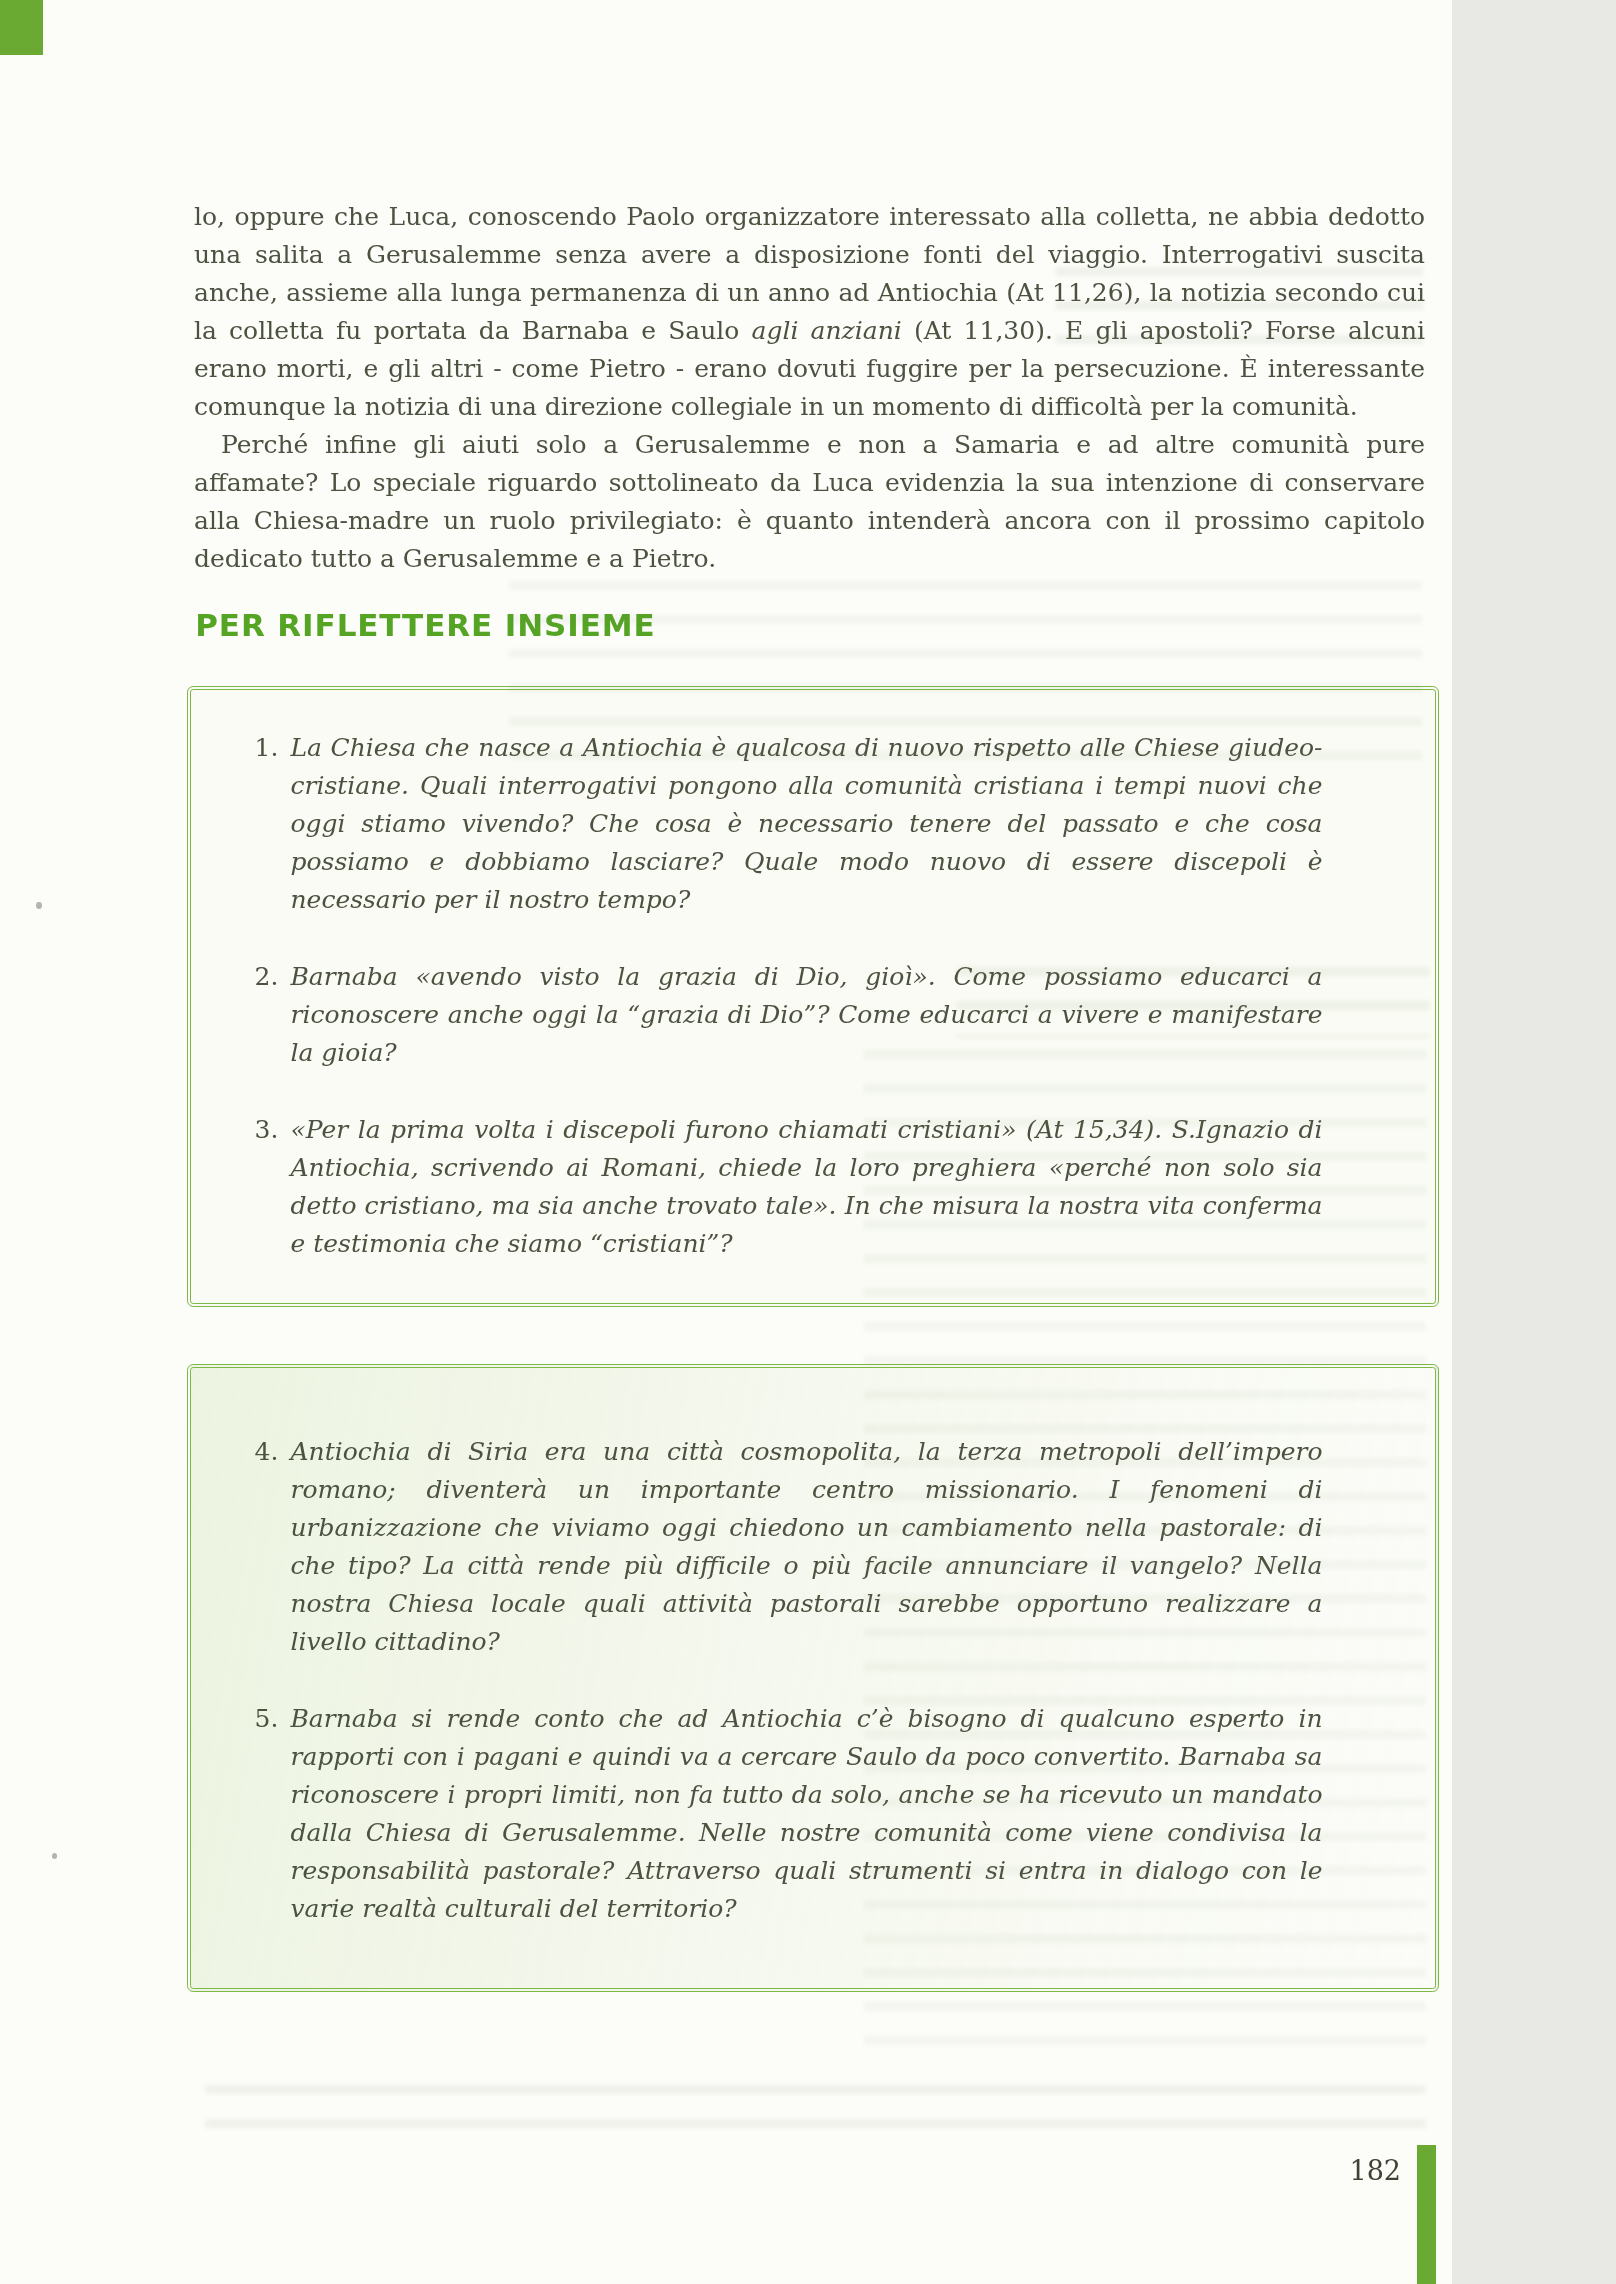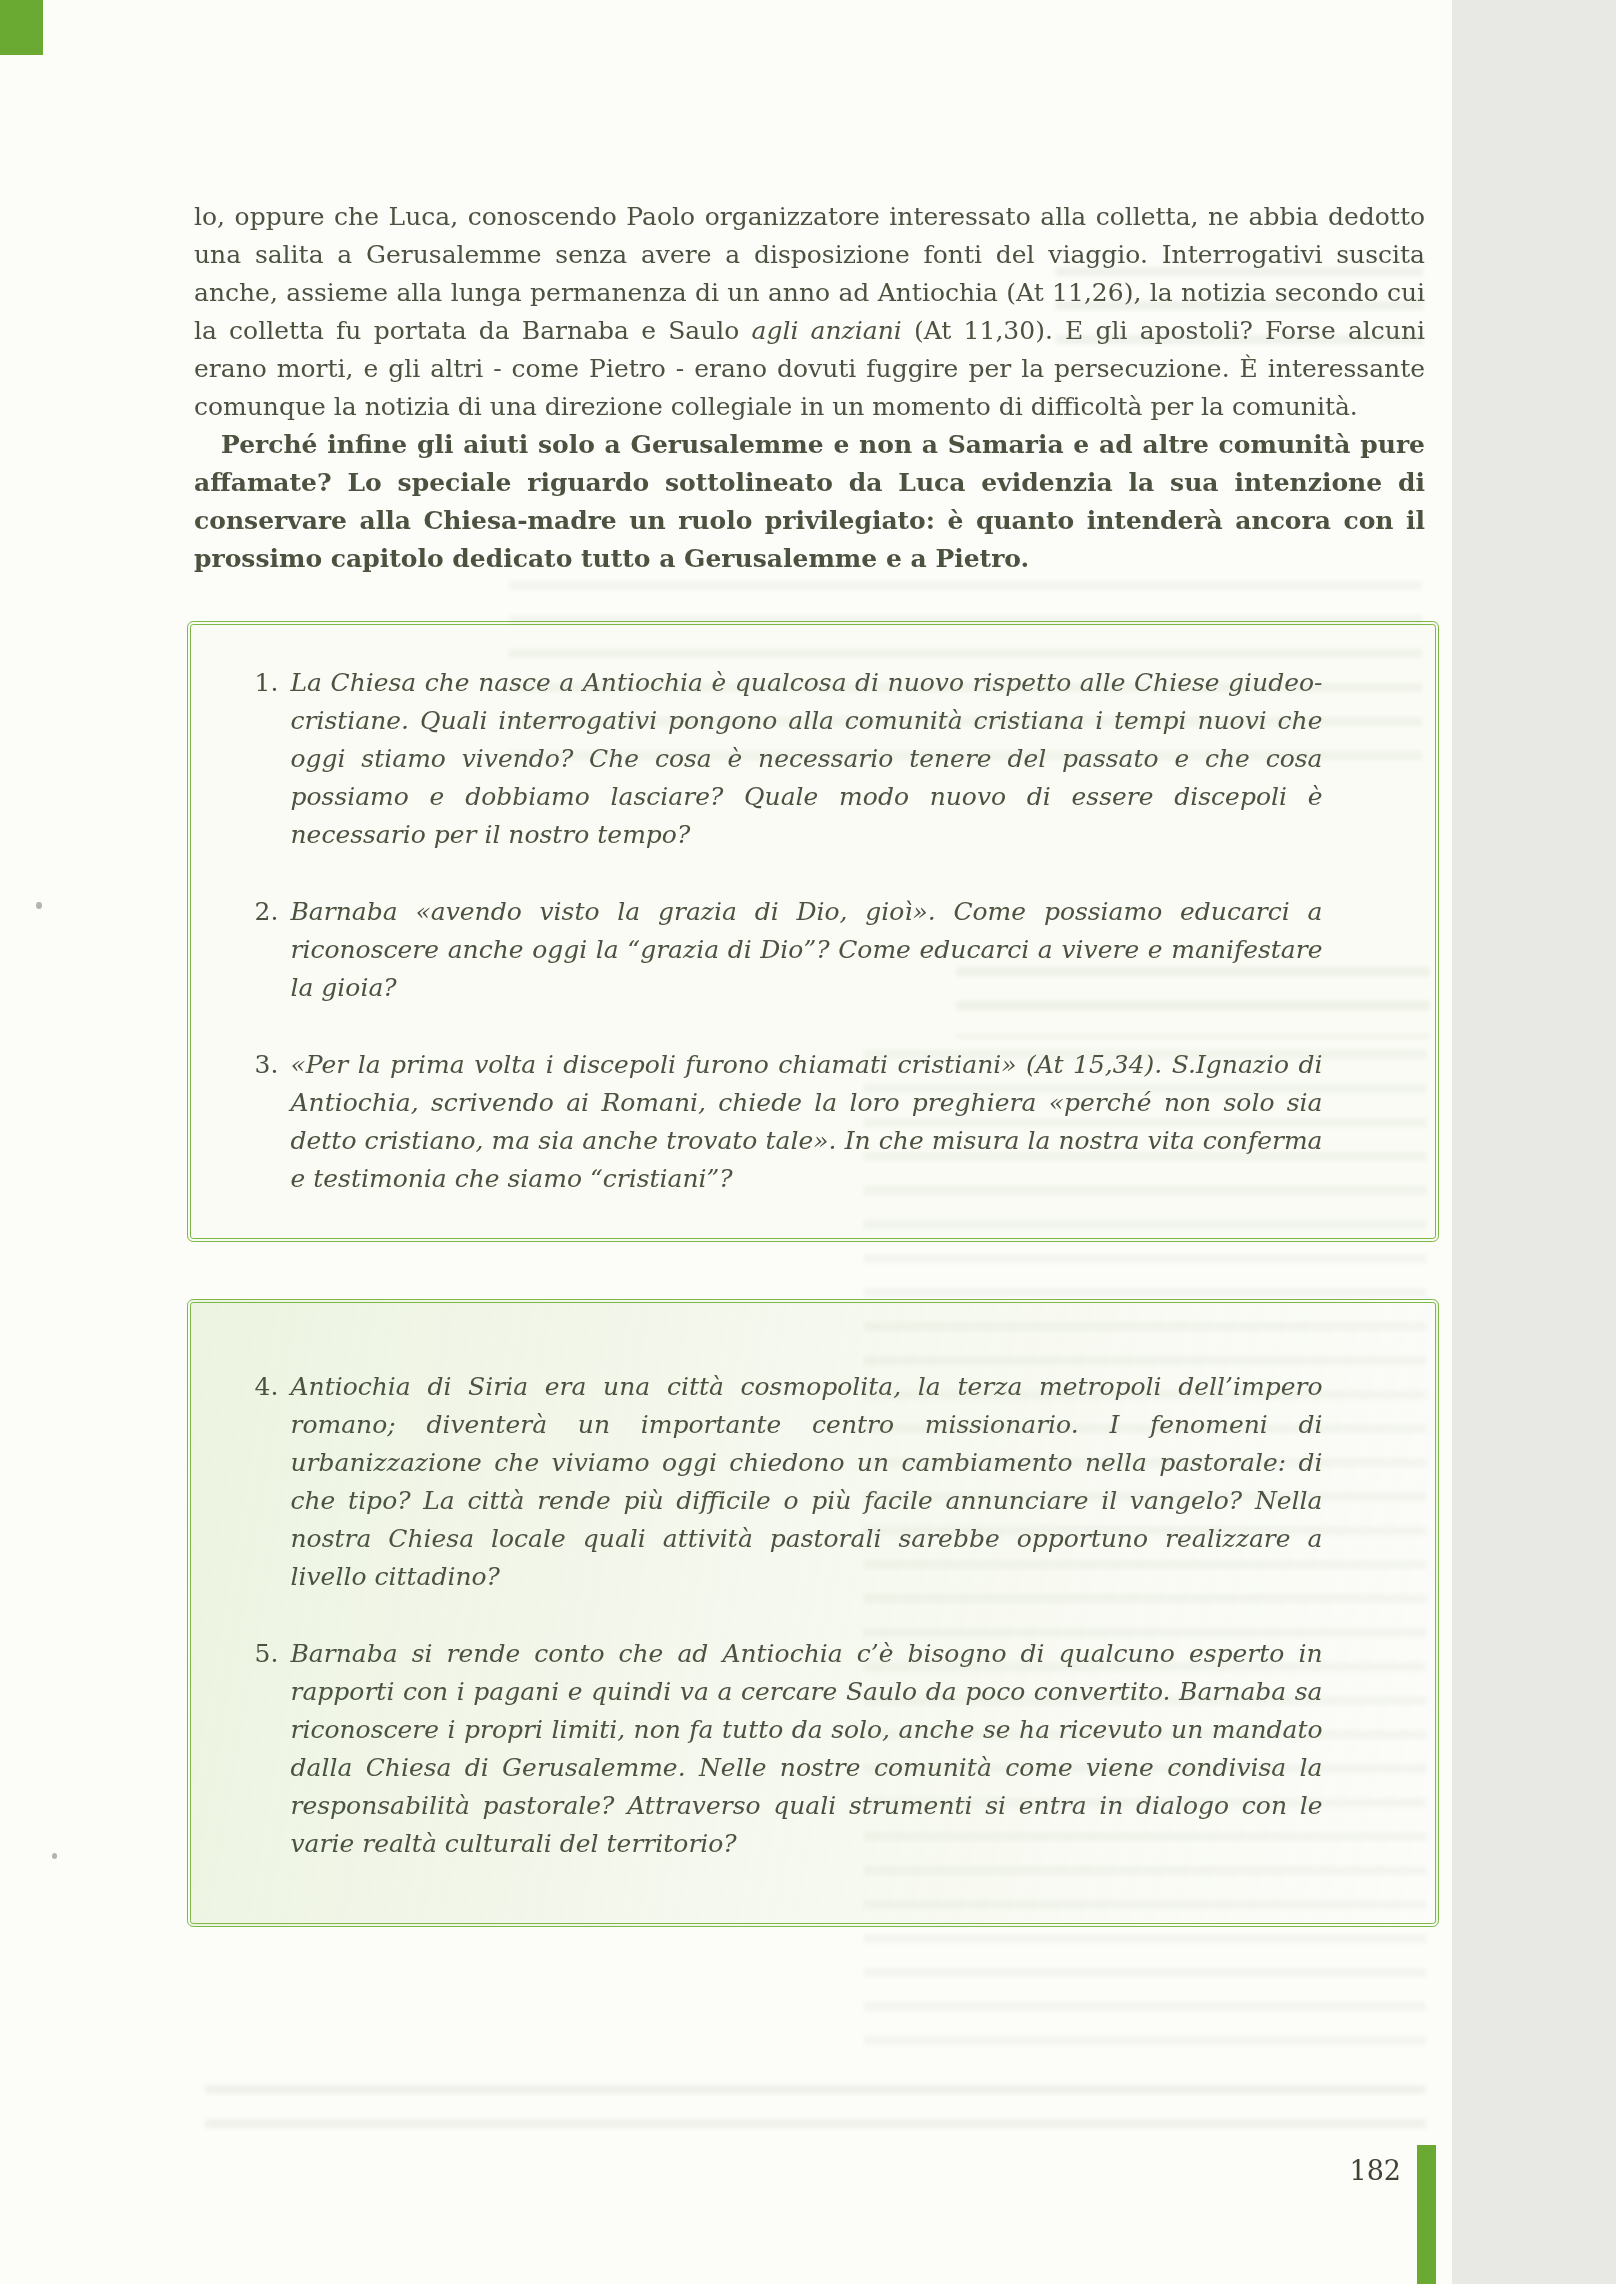--- a/index.html
+++ b/index.html
@@ -51,21 +51,21 @@
   .content{
     position:absolute;left:194px;top:198px;width:1231px;z-index:2;
     color:var(--ink);
   }
   p.par{
     margin:0;
     font-size:25px;line-height:38px;
     text-align:justify;
     color:var(--ink);
   }
-  p.indent{text-indent:27px;font-weight:bold;}
+  p.indent{text-indent:27px;}
   h2.reflect{
     margin:29px 0 0 1.2px;
     font-family:"DejaVu Sans", sans-serif;
     font-weight:bold;
     font-size:31px;line-height:36px;
     letter-spacing:0.9px;
     color:var(--accent);
   }
   .qbox{
     border:4.3px double var(--box-border);
@@ -127,20 +127,21 @@
   <div class="bleed bleed-e"></div>
   <div class="speck speck-a"></div>
   <div class="speck speck-b"></div>
 
   <main class="content">
 
     <p class="par"><span>lo, oppure che Luca, conoscendo Paolo organizzatore interessato alla colletta, ne abbia dedotto una salita a Gerusalemme senza avere a disposizione fonti del viaggio. Interrogativi suscita anche, assieme alla lunga permanenza di un anno ad Antiochia (At 11,26), la notizia secondo cui la colletta fu portata da Barnaba e Saulo </span><em>agli anziani</em><span> (At 11,30). E gli apostoli? Forse alcuni erano morti, e gli altri - come Pietro - erano dovuti fuggire per la persecuzione. È interessante comunque la notizia di una direzione collegiale in un momento di difficoltà per la comunità.</span></p>
 
     <p class="par indent">Perché infine gli aiuti solo a Gerusalemme e non a Samaria e ad altre comunità pure affamate? Lo speciale riguardo sottolineato da Luca evidenzia la sua intenzione di conservare alla Chiesa-madre un ruolo privilegiato: è quanto intenderà ancora con il prossimo capitolo dedicato tutto a Gerusalemme e a Pietro.</p>
 
+    <h2 class="reflect">PER RIFLETTERE INSIEME</h2>
 
     <section class="qbox qbox1">
       <div class="qrow">
         <span class="qnum">1.</span>
         <span class="qtext">La Chiesa che nasce a Antiochia è qualcosa di nuovo rispetto alle Chiese giudeo-cristiane. Quali interrogativi pongono alla comunità cristiana i tempi nuovi che oggi stiamo vivendo? Che cosa è necessario tenere del passato e che cosa possiamo e dobbiamo lasciare? Quale modo nuovo di essere discepoli è necessario per il nostro tempo?</span>
       </div>
       <div class="qrow">
         <span class="qnum">2.</span>
         <span class="qtext">Barnaba «avendo visto la grazia di Dio, gioì». Come possiamo educarci a riconoscere anche oggi la “grazia di Dio”? Come educarci a vivere e manifestare la gioia?</span>
       </div>

